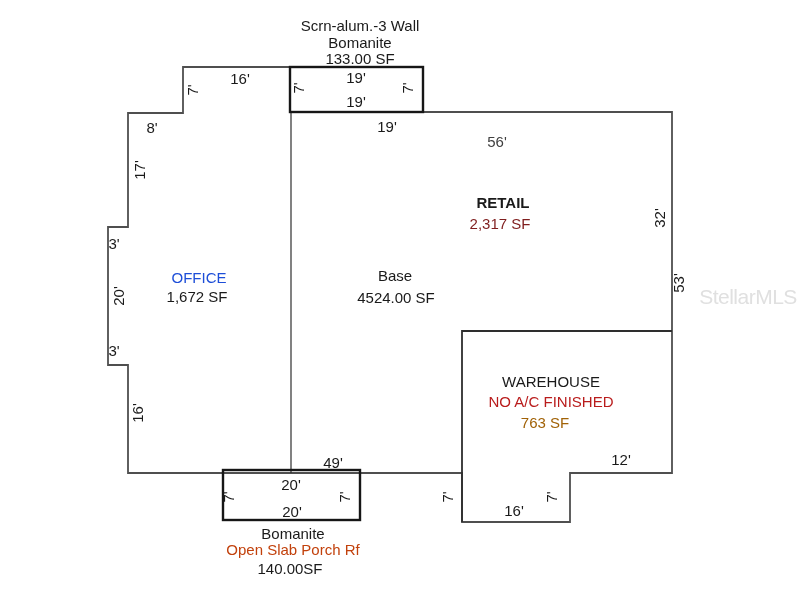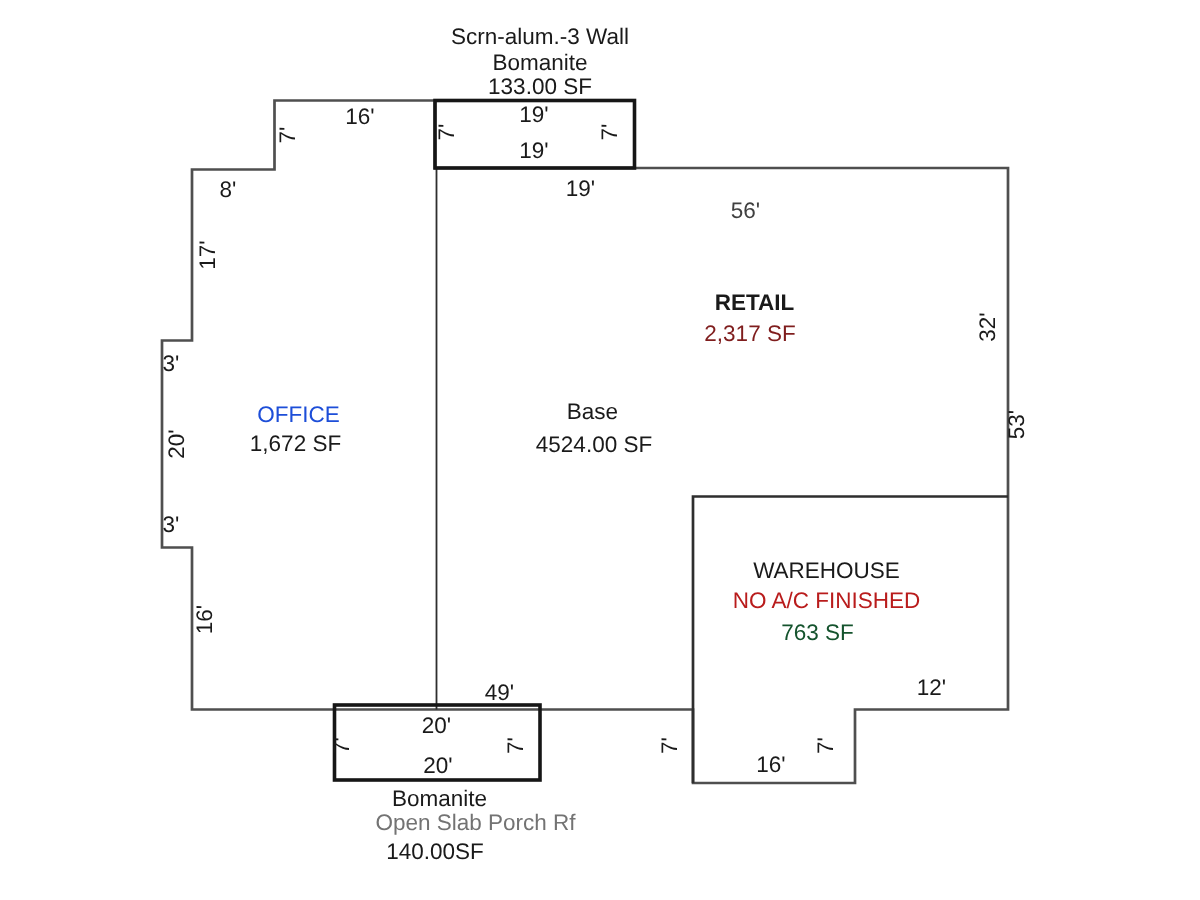--- a/index.html
+++ b/index.html
@@ -90,19 +90,20 @@
       <div class="lbl rot" style="left: 551px; top: 497px; color: rgb(26, 26, 26);">7'</div>
       <div class="lbl" style="left: 514px; top: 510px; color: rgb(26, 26, 26);">16'</div>
       <div class="lbl" style="left: 199px; top: 277px; color: #1d4ed8;">OFFICE</div>
       <div class="lbl" style="left: 197px; top: 296px; color: rgb(26, 26, 26);">1,672 SF</div>
       <div class="lbl" style="left: 503px; top: 202px; color: rgb(26, 26, 26); font-weight: bold;">RETAIL</div>
       <div class="lbl" style="left: 500px; top: 223px; color: #7f1d1d;">2,317 SF</div>
       <div class="lbl" style="left: 395px; top: 275px; color: rgb(26, 26, 26);">Base</div>
       <div class="lbl" style="left: 396px; top: 297px; color: rgb(26, 26, 26);">4524.00 SF</div>
       <div class="lbl" style="left: 551px; top: 381px; color: rgb(26, 26, 26);">WAREHOUSE</div>
       <div class="lbl" style="left: 551px; top: 401px; color: #b91c1c;">NO A/C FINISHED</div>
-      <div class="lbl" style="left: 545px; top: 422px; color: #14532d;">763 SF</div>
+      <div class="lbl" style="left: 545px; top: 422px; color: #a16207;">763 SF</div>
       <div class="lbl" style="left: 293px; top: 533px; color: rgb(26, 26, 26);">Bomanite</div>
-      <div class="lbl" style="left: 293px; top: 549px; color: #737373; margin-left: 24px;">Open Slab Porch Rf</div>
+      <div class="lbl" style="left: 293px; top: 549px; color: #c2410c;">Open Slab Porch Rf</div>
       <div class="lbl" style="left: 290px; top: 568px; color: rgb(26, 26, 26);">140.00SF</div>
     </div>
 
+  <span id="watermark" style="left: 748px; top: 297px; color: rgb(224, 224, 224);">StellarMLS</span>
 </div>
 
 </body></html>

